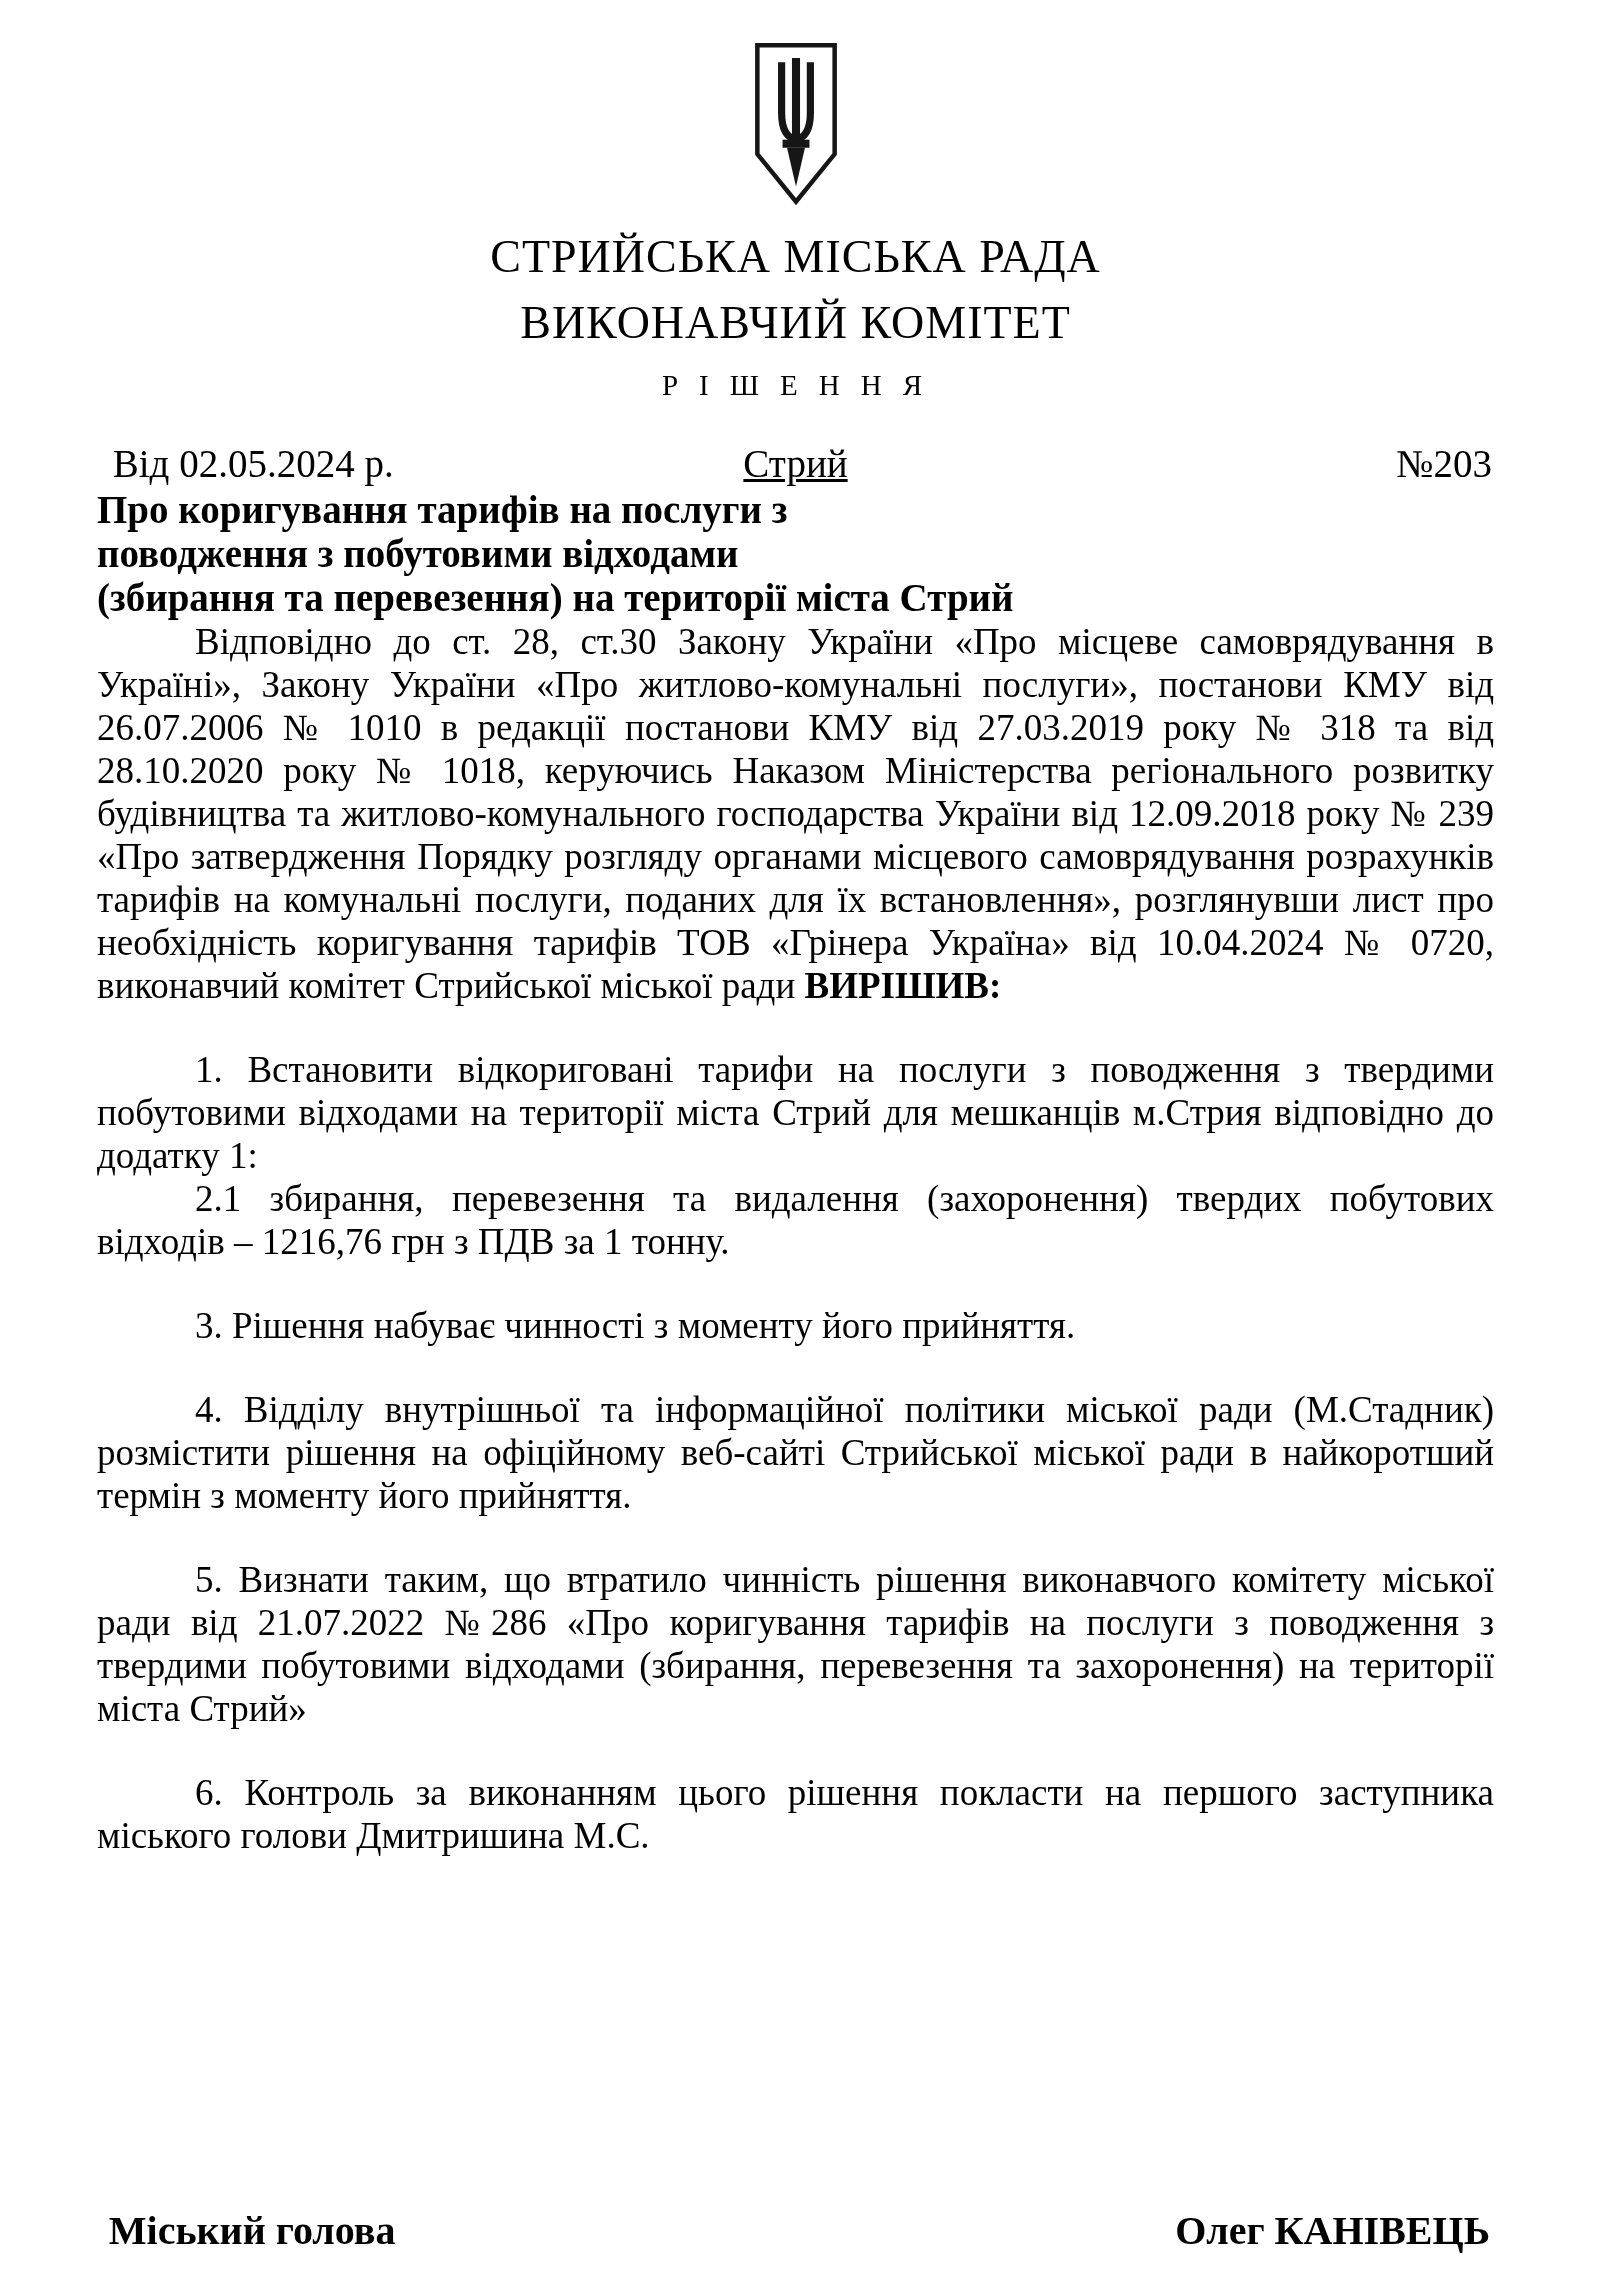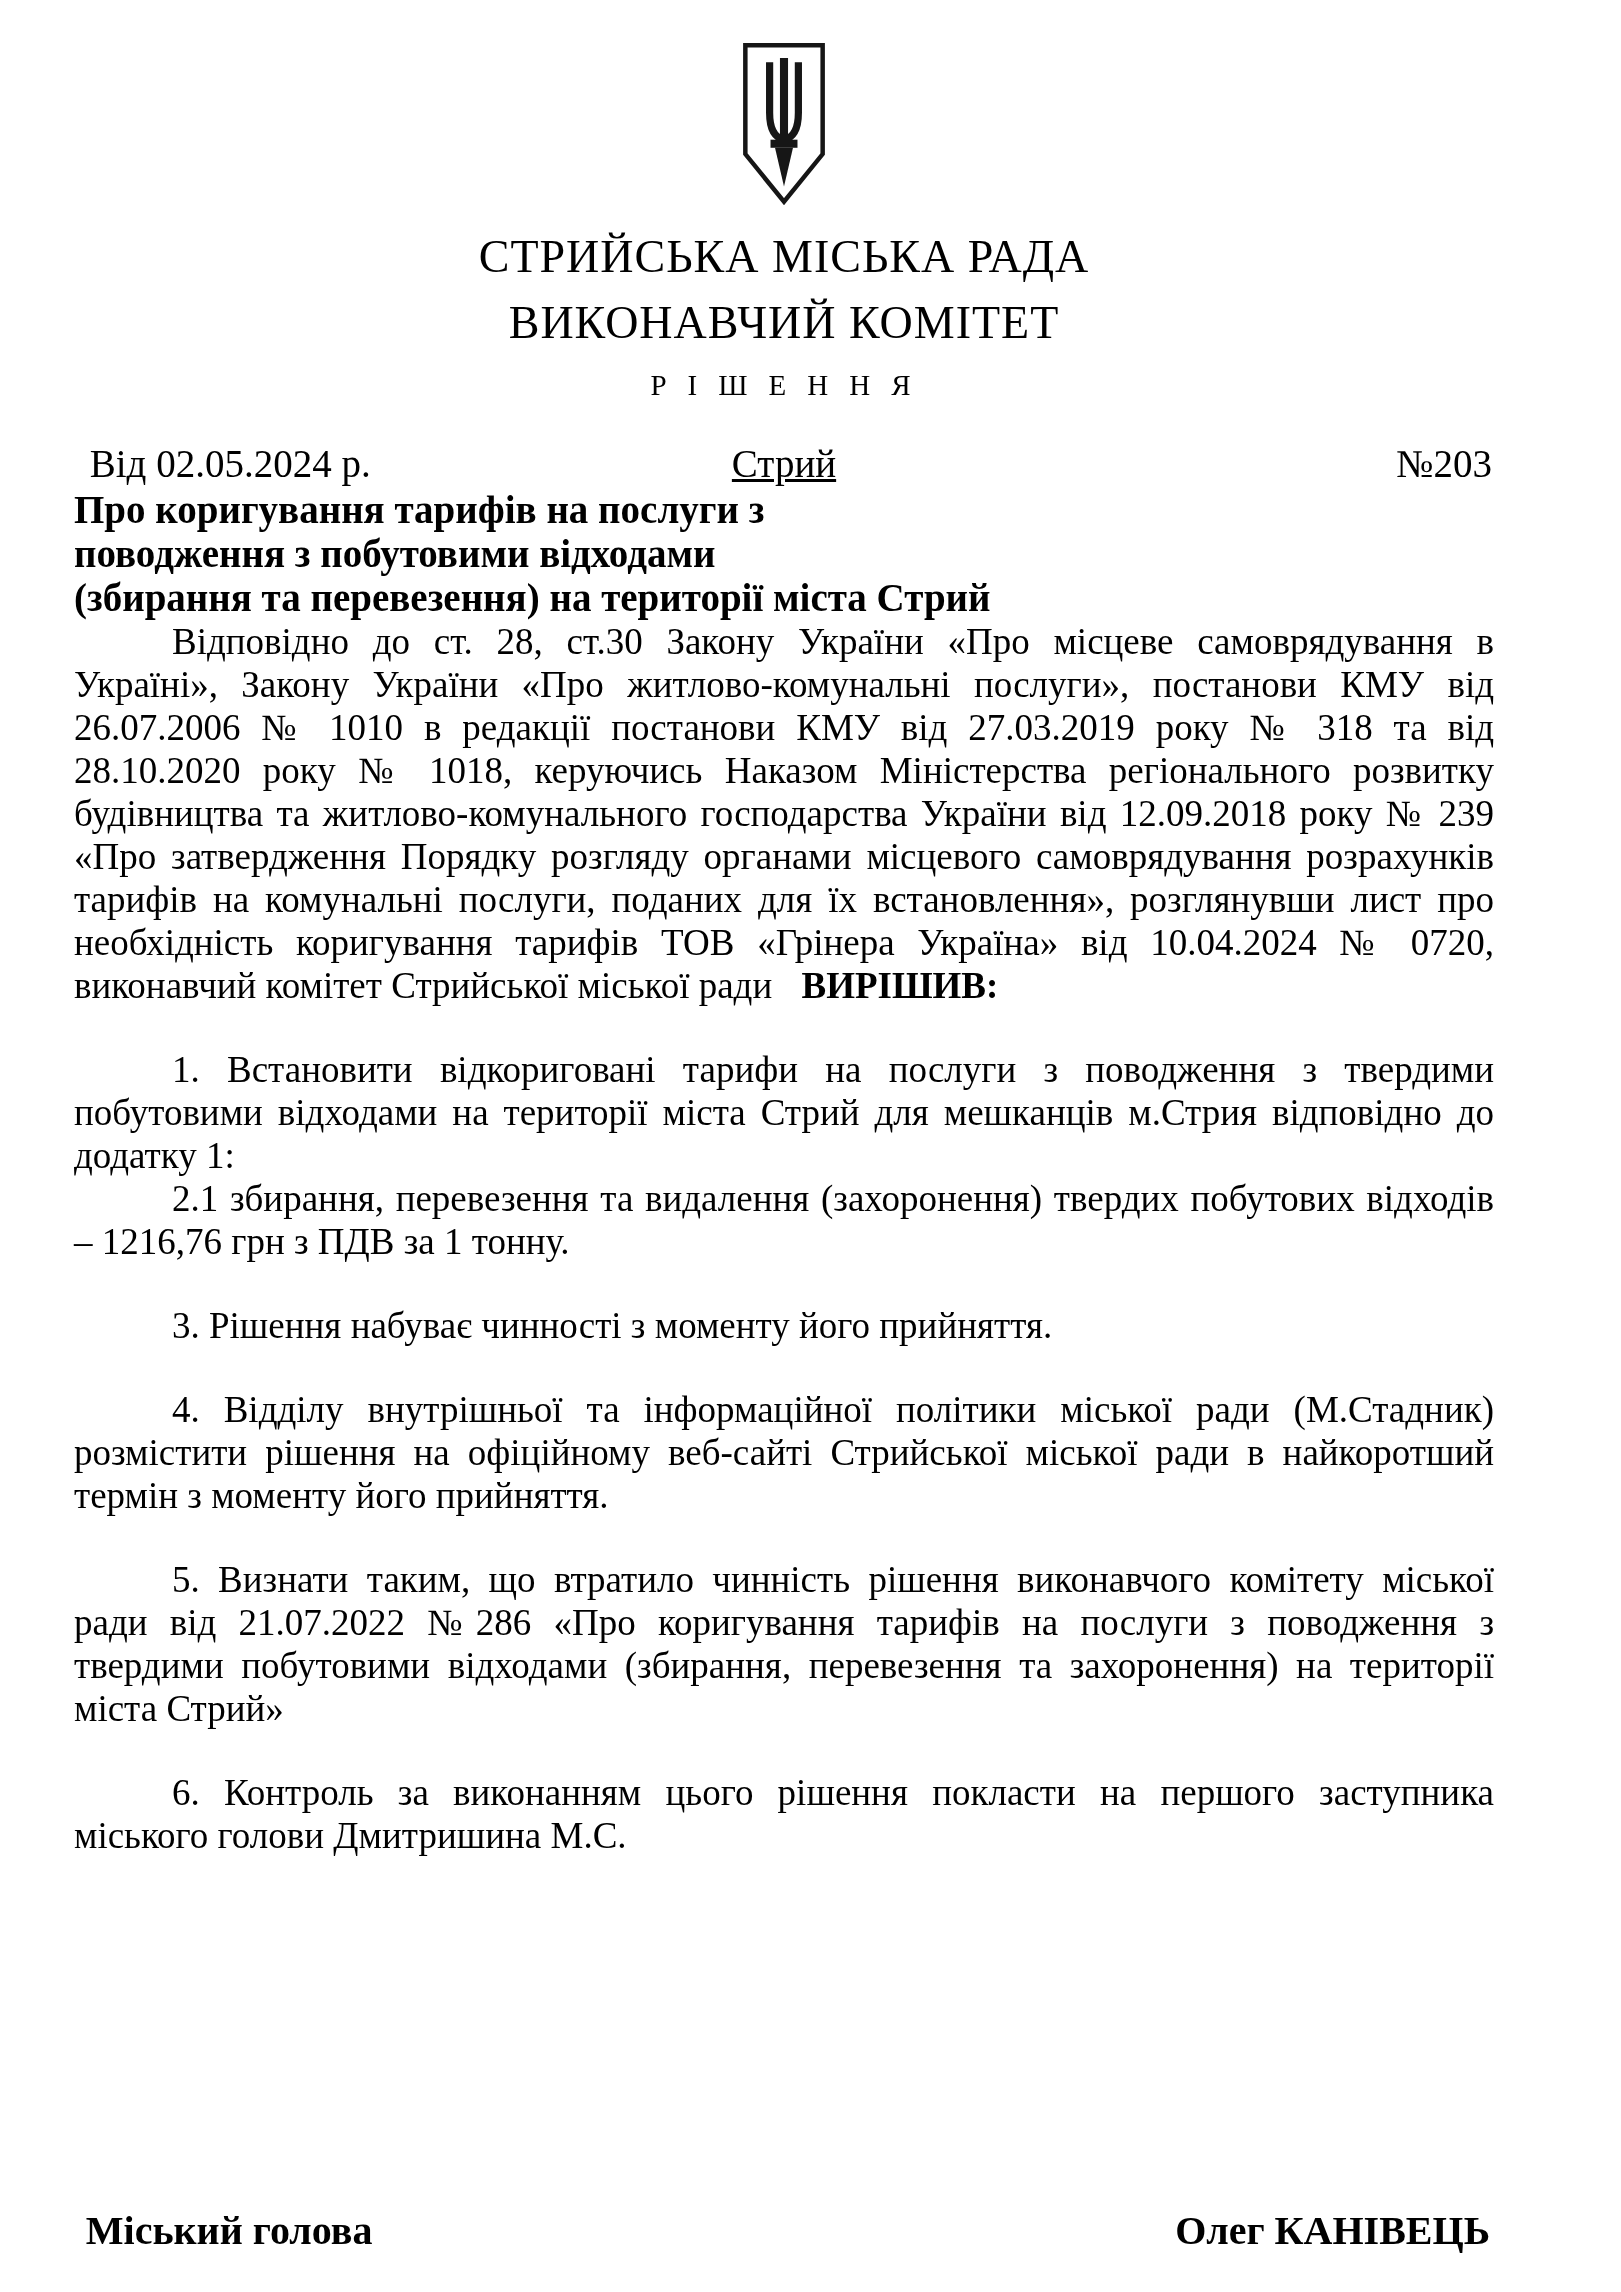--- a/index.html
+++ b/index.html
@@ -5,21 +5,21 @@
   html, body { margin: 0; padding: 0; background: #ffffff; }
   .page {
     position: relative;
     width: 1621px;
     height: 2293px;
     margin: 0 auto;
     background: #ffffff;
     color: #000000;
     font-family: "Liberation Serif", serif;
     box-sizing: border-box;
-    padding: 39px 127px 39px 74px;
+    padding: 39px 127px 39px 97px;
     display: flex;
     flex-direction: column;
     overflow: hidden;
   }
   .header { text-align: center; }
   .emblem { display: block; margin: 0 auto; }
   .org-name  { font-size: 46px; margin-top: 21.6px; letter-spacing: 1px; }
   .dept-name { font-size: 46px; margin-top: 13.7px; letter-spacing: 1px; }
   .doc-type  { font-size: 29px; font-weight: normal; margin-top: 19.6px; letter-spacing: 6.9px; }
   .meta-row { position: relative; margin-top: 39px; height: 47px; font-size: 39px; }
@@ -29,21 +29,21 @@
   .subject { font-weight: bold; font-size: 39px; line-height: 44px; }
   .subject div { white-space: nowrap; }
   .bodytext p {
     margin: 0;
     font-size: 37px;
     line-height: 43px;
     text-align: justify;
     text-indent: 98px;
   }
   .bodytext p.gap { margin-top: 41px; }
-  .preamble b { font-weight: bold; margin-left: 20px; }
+  .preamble b { font-weight: bold; }
   .signature-row {
     margin-top: auto;
     display: flex;
     justify-content: space-between;
     align-items: baseline;
     font-weight: bold;
     font-size: 40px;
     padding: 0 3.9px 0 11.8px;
   }
 </style>

